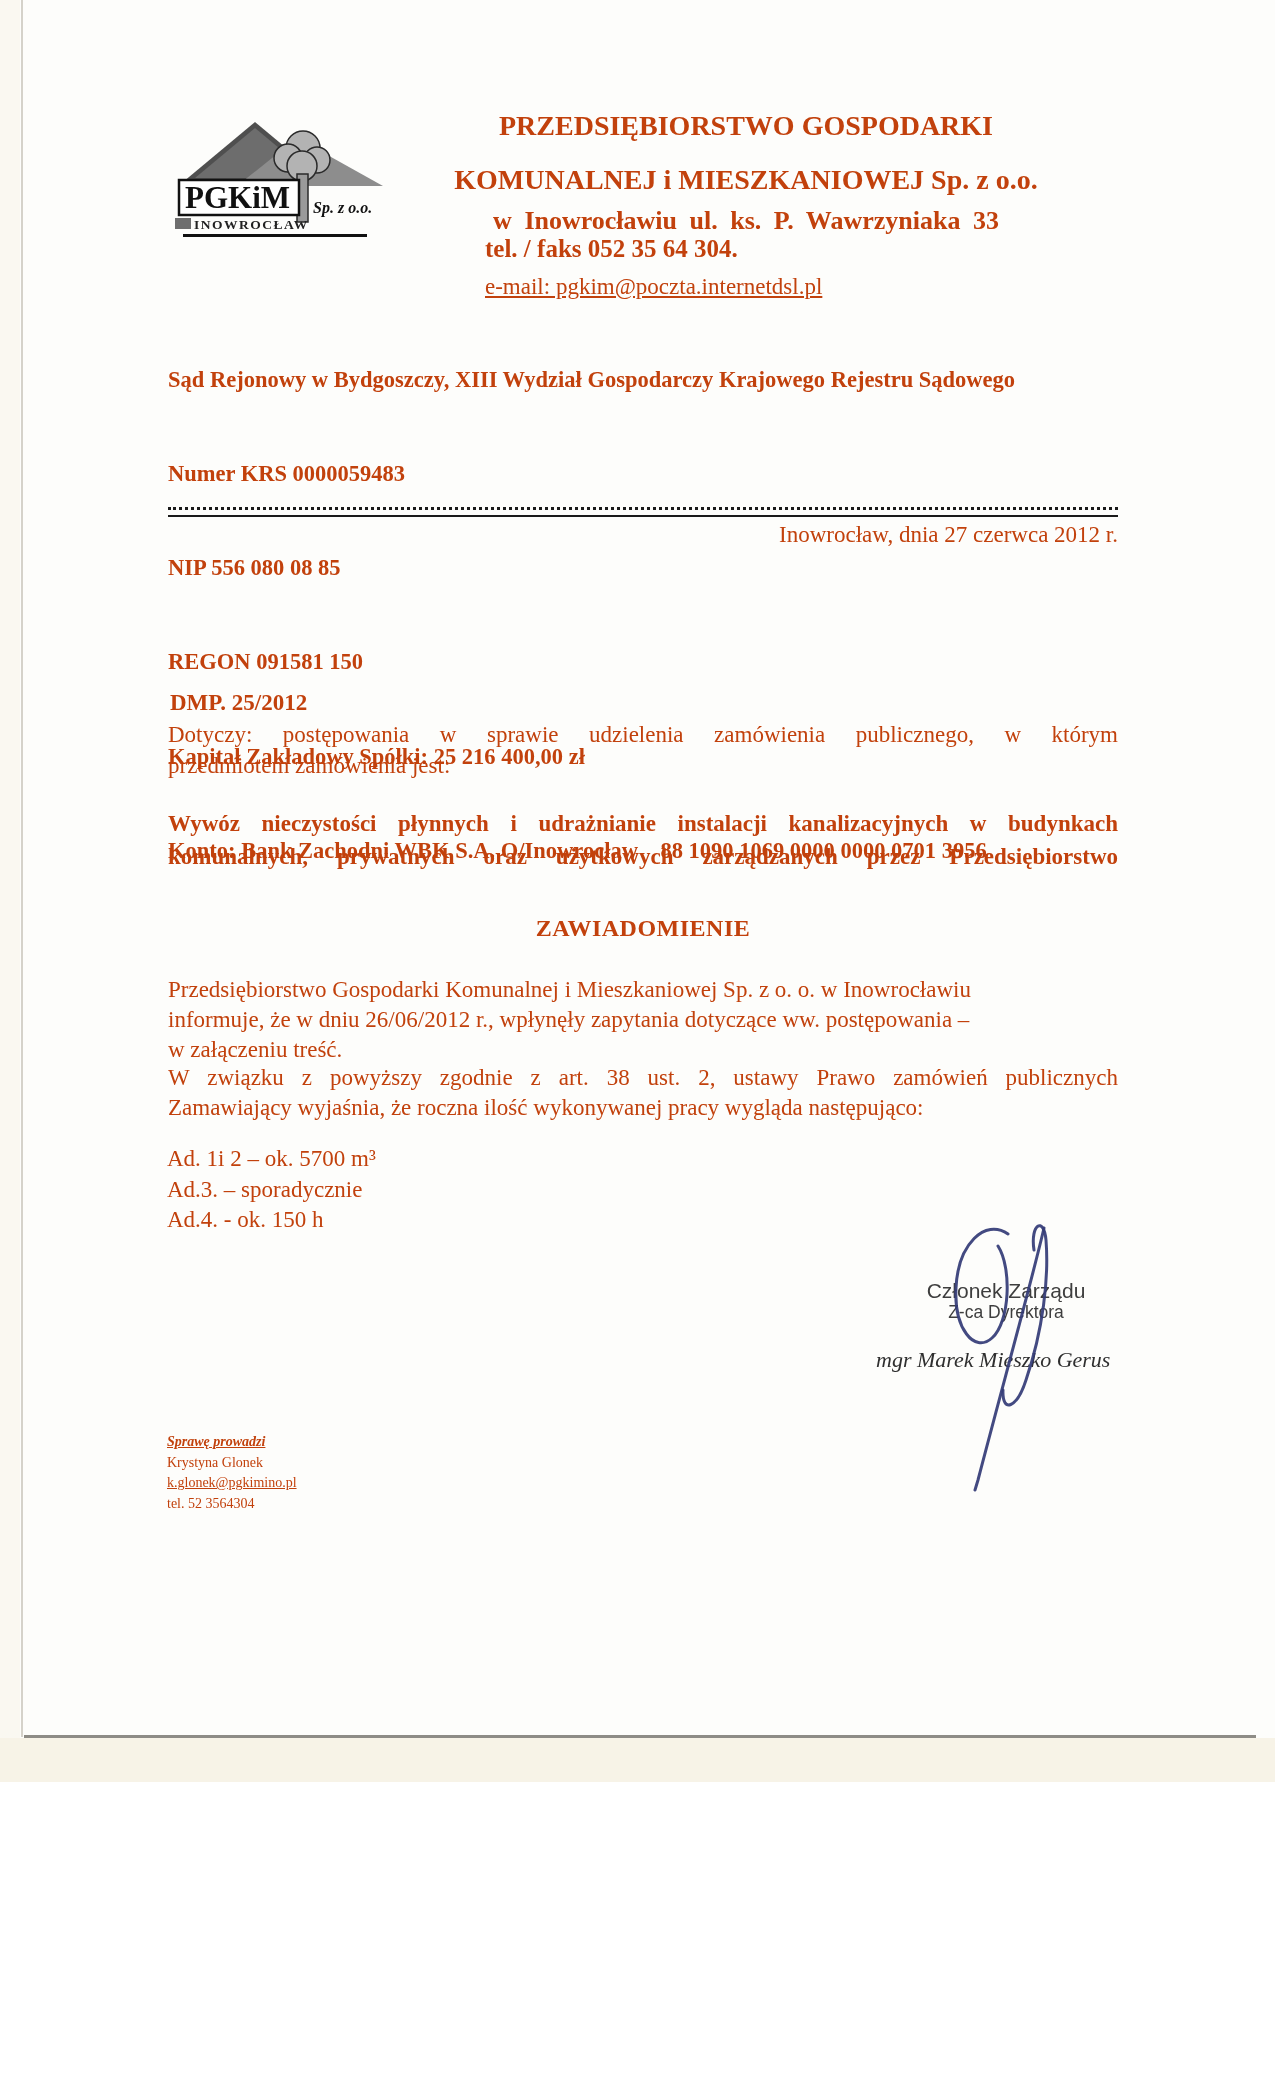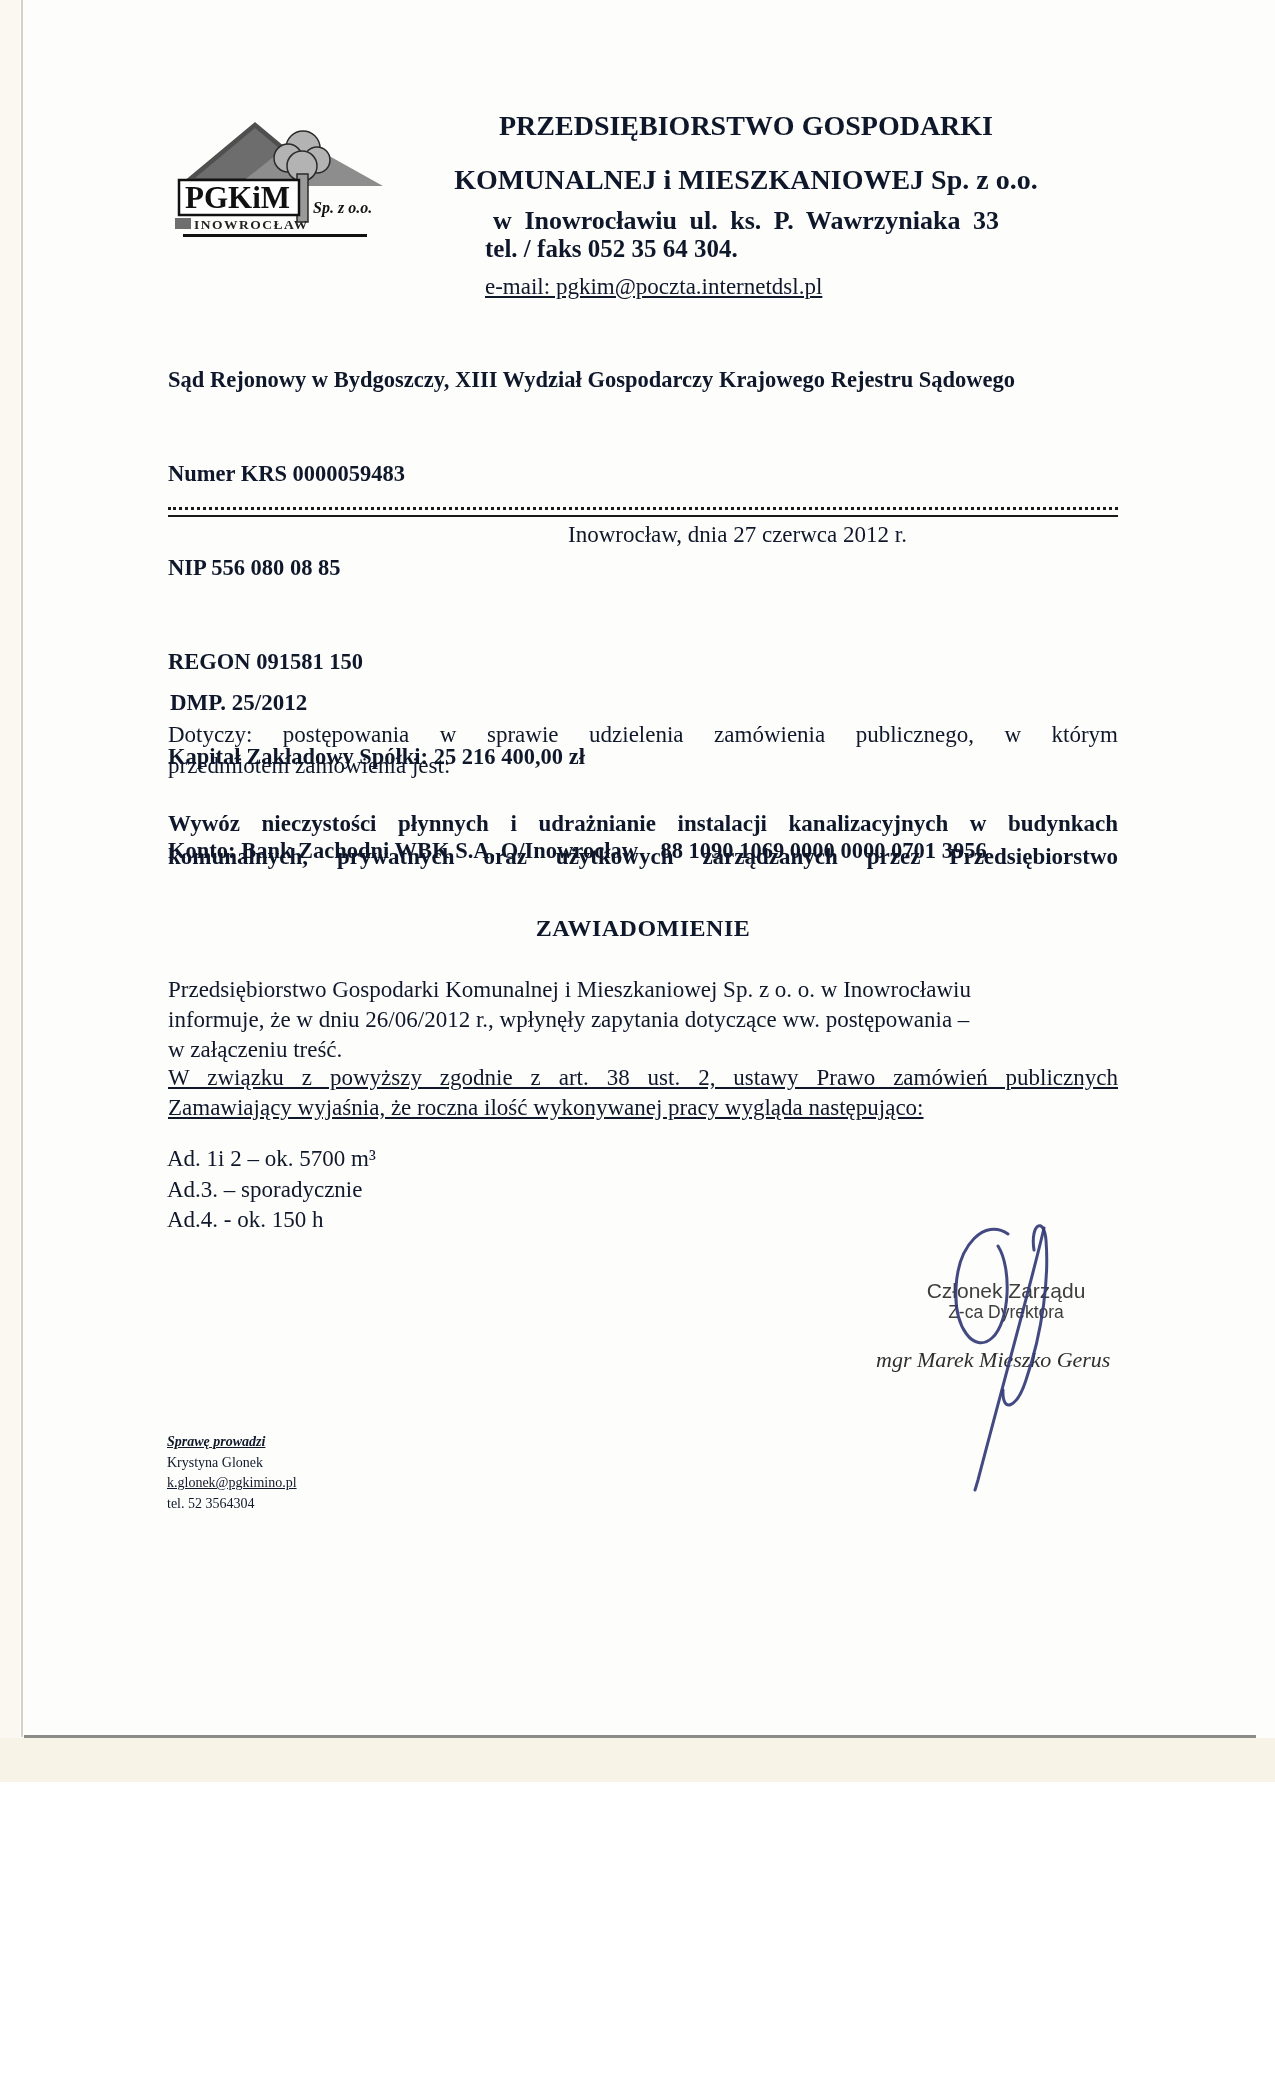--- a/index.html
+++ b/index.html
@@ -1,46 +1,46 @@
 <!DOCTYPE html>
 <html lang="pl"><head>
 <meta charset="utf-8">
 <style>
   html,body{margin:0;padding:0;background:#ffffff;}
   #scan{
     position:relative;width:1275px;height:2100px;background:#fdfdfb;overflow:hidden;
     font-family:"Liberation Serif",serif;color:#1b1b1b;
   }
   .abs{position:absolute;}
-  .t{position:absolute;font-family:"Liberation Serif",serif;color:#0f172a;}
+  .t{position:absolute;font-family:"Liberation Serif",serif;color:#c2410c;}
   .just{text-align:justify;text-align-last:justify;}
   .line{display:block;}
   
   .hdr{left:450px;width:592px;text-align:center;font-weight:bold;}
   #hdr1{top:110px;font-size:28px;}
   #hdr2{top:153px;font-size:28px;margin-top:11px;}
   #hdr3{top:206px;font-size:26px;word-spacing:6px;}
   #tel-line{top:235px;left:485px;font-size:25px;font-weight:bold;}
   #email-line{top:274px;left:485px;font-size:23px;text-decoration:underline;}
   #logo-underline{top:234px;left:183px;width:184px;height:3px;background:#111;}
   
   #registry{top:301px;left:168px;width:965px;font-weight:bold;font-size:22.5px;
     line-height:31.4px;white-space:pre-wrap;}
   
   #sep-dots{top:507px;left:168px;width:950px;height:0;border-top:3px dotted #1a1a1a;}
   #sep-solid{top:515px;left:168px;width:950px;height:2px;background:#1a1a1a;}
-  #date-line{top:522px;left:568px;width:550px;font-size:23px;}
+  #date-line{top:522px;left:568px;width:550px;text-align:right;font-size:23px;}
   
   #ref-number{top:690px;left:170px;font-size:23px;font-weight:bold;}
   #dotyczy{top:719px;left:168px;width:950px;font-size:23px;line-height:31px;}
   #subject{top:807px;left:168px;width:950px;font-size:23px;font-weight:bold;line-height:33px;}
   #notice-title{top:915px;left:168px;width:950px;text-align:center;font-size:24px;
     font-weight:bold;letter-spacing:0.5px;}
   #para1{top:975px;left:168px;width:958px;font-size:23px;line-height:30px;}
-  #para2{top:1063px;left:168px;width:950px;font-size:23px;line-height:30px;text-decoration:underline;}
+  #para2{top:1063px;left:168px;width:950px;font-size:23px;line-height:30px;}
   #answers{top:1144px;left:167px;font-size:23px;line-height:30.5px;}
   
   .sig-sans{font-family:"Liberation Sans",sans-serif;color:#3e3e3e;}
   #sig-title1{top:1279px;left:906px;width:200px;text-align:center;font-size:21px;}
   #sig-title2{top:1302px;left:906px;width:200px;text-align:center;font-size:17.5px;}
   #sig-name{top:1347px;left:876px;font-size:22px;font-style:italic;color:#2f2f2f;}
   #sig-svg{left:930px;top:1216px;}
   .sig-stroke{fill:none;stroke-width:3px;stroke-linecap:round;opacity:0.92;}
   
   #footer{top:1432px;left:167px;font-size:14px;line-height:20.5px;}

